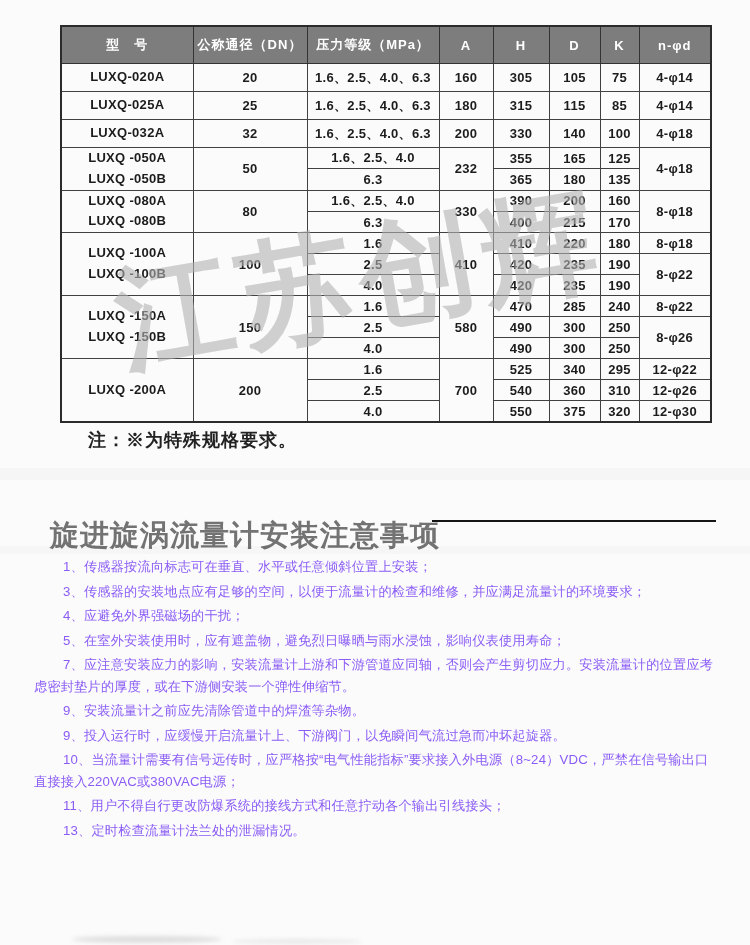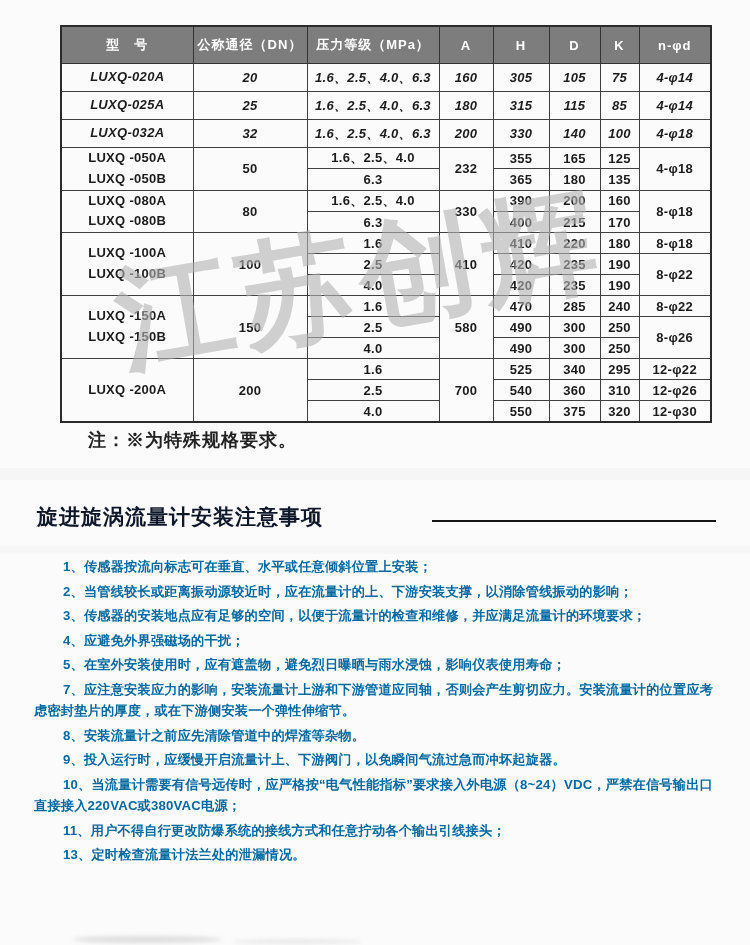--- a/index.html
+++ b/index.html
@@ -18,51 +18,51 @@
   }
   .spec-table th {
     background:#7d7d7d; color:#ffffff;
     font-size:13px; font-weight:600; letter-spacing:1px;
     height:36px; border:1px solid #333; text-align:center; padding:0 2px;
   }
   .spec-table td {
     border:1px solid #404040; font-size:13px; font-weight:600;
     color:#1c1c1c; text-align:center; padding:0 2px; letter-spacing:0.3px;
   }
-  tr.single td { height:27px;font-style:italic; }
+  tr.single td { height:27px; }
   tr.sub td { height:20px; }
   td.model { white-space:pre-line; line-height:1.6; }
 
   
   .watermark {
     position:absolute; left:118px; top:245px;
     font-size:116px; font-weight:700; letter-spacing:7px; white-space:nowrap;
     color:rgba(178,178,178,0.60);
     transform:rotate(-10deg); transform-origin:left center;
     pointer-events:none; z-index:5;
   }
 
   
   .footnote {
     position:absolute; left:88px; top:428px;
     font-size:18px; font-weight:700; color:#222; letter-spacing:1px;
   }
   .heading {
-    position:absolute; left:34px; top:500px; margin:3px;
-    font-size:21px; font-weight:700; color:#0f172a; letter-spacing:1px;
+    position:absolute; left:34px; top:500px; margin:16px;
+    font-size:29px; font-weight:700; color:#737373; letter-spacing:1px;
   }
   .rule {
     position:absolute; left:432px; top:520px; width:284px; height:2px;
     background:#151515;
   }
   .notes {
     position:absolute; left:34px; top:556px; width:684px;
   }
   .note-item {
-    font-size:13.2px; font-weight:700; color:#0369a1;
+    font-size:13.2px; font-weight:400; color:#8b5cf6;
     line-height:21.5px; margin-bottom:3px; text-indent:2.2em;
     letter-spacing:0.2px;
   }
   .smudge {
     position:absolute; background:rgba(125,125,125,0.22);
     filter:blur(2px); border-radius:50%; pointer-events:none;
   }
 </style>
 </head>
 <body>
@@ -234,26 +234,25 @@
       </tbody>
   </table>
 
   <div class="footnote">注：※为特殊规格要求。</div>
 
   <h1 class="heading">旋进旋涡流量计安装注意事项</h1>
   <div class="rule"></div>
 
   <div class="notes">
       <div class="note-item">1、传感器按流向标志可在垂直、水平或任意倾斜位置上安装；</div>
-      <div class="note-item">2、当管线较长或距离振动源较近时，应在流量计的上、下游安装支撑，以消除管线振动的影响；</div>
       <div class="note-item">3、传感器的安装地点应有足够的空间，以便于流量计的检查和维修，并应满足流量计的环境要求；</div>
       <div class="note-item">4、应避免外界强磁场的干扰；</div>
       <div class="note-item">5、在室外安装使用时，应有遮盖物，避免烈日曝晒与雨水浸蚀，影响仪表使用寿命；</div>
       <div class="note-item">7、应注意安装应力的影响，安装流量计上游和下游管道应同轴，否则会产生剪切应力。安装流量计的位置应考虑密封垫片的厚度，或在下游侧安装一个弹性伸缩节。</div>
-      <div class="note-item">8、安装流量计之前应先清除管道中的焊渣等杂物。</div>
+      <div class="note-item">9、安装流量计之前应先清除管道中的焊渣等杂物。</div>
       <div class="note-item">9、投入运行时，应缓慢开启流量计上、下游阀门，以免瞬间气流过急而冲坏起旋器。</div>
       <div class="note-item">10、当流量计需要有信号远传时，应严格按“电气性能指标”要求接入外电源（8~24）VDC，严禁在信号输出口直接接入220VAC或380VAC电源；</div>
       <div class="note-item">11、用户不得自行更改防爆系统的接线方式和任意拧动各个输出引线接头；</div>
       <div class="note-item">13、定时检查流量计法兰处的泄漏情况。</div>
     </div>
 
   <div class="streak" style="top:468px;height:12px"></div>
   <div class="streak" style="top:546px;height:8px"></div>
   <div class="smudge" style="left:72px;top:936px;width:150px;height:7px"></div>
   <div class="smudge" style="left:232px;top:939px;width:130px;height:5px;background:rgba(125,125,125,0.14)"></div>

